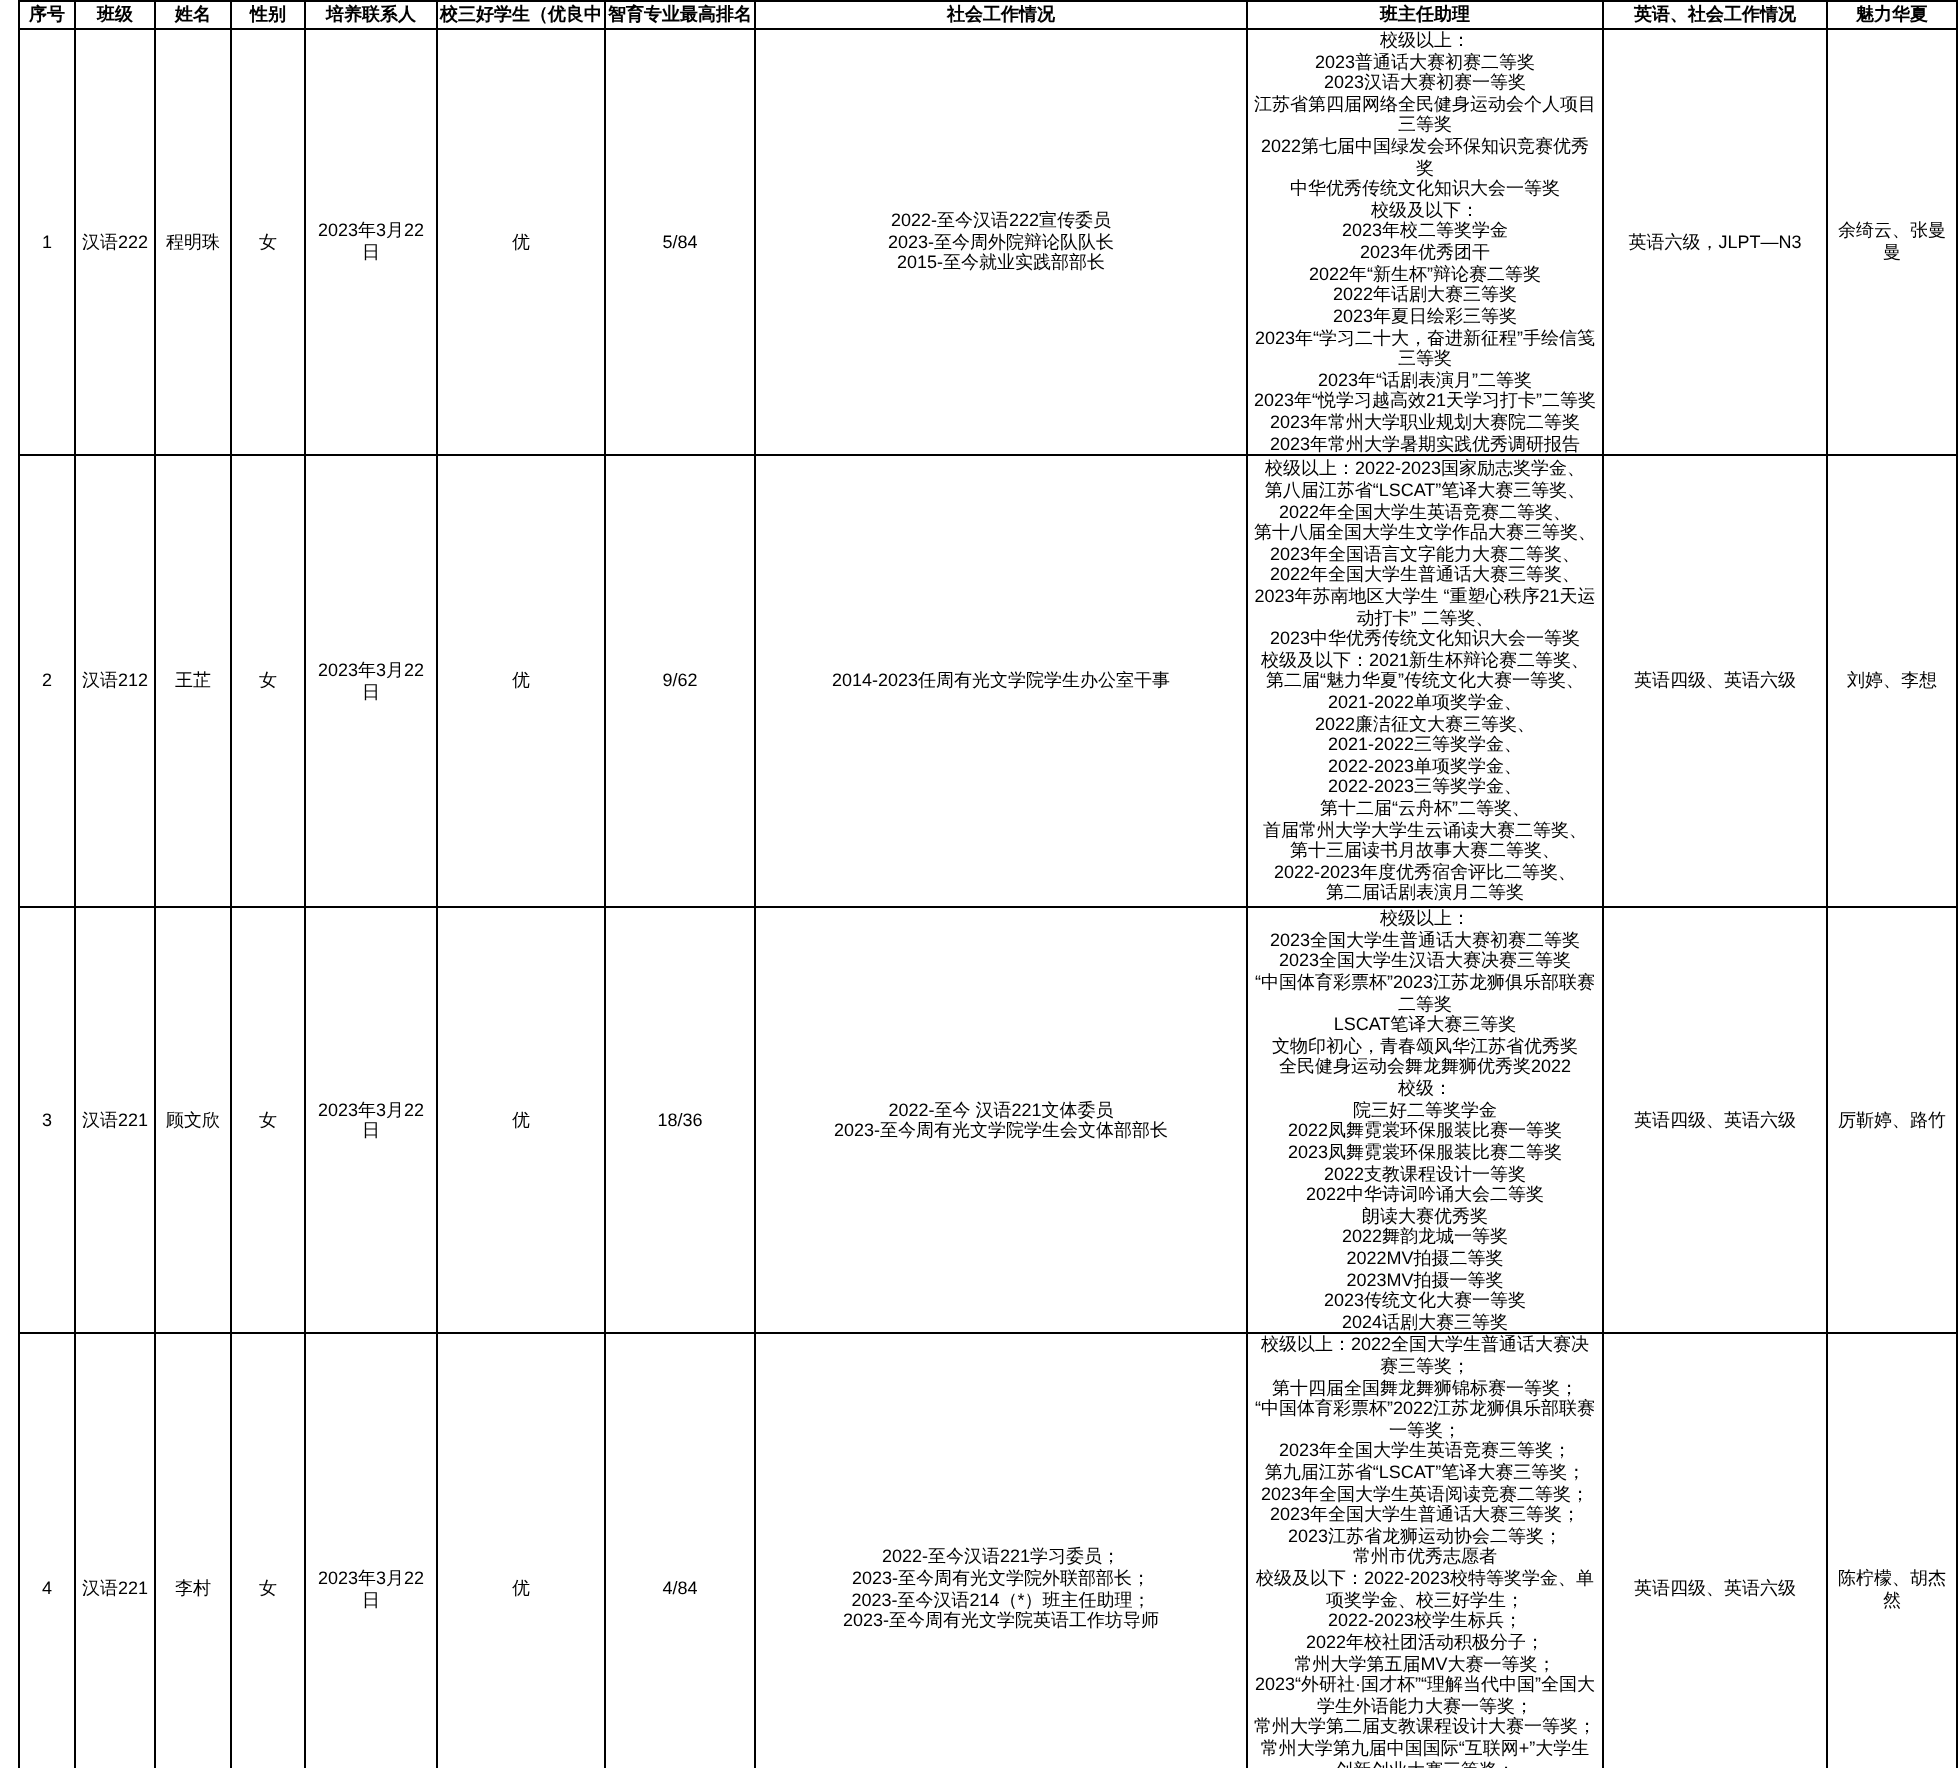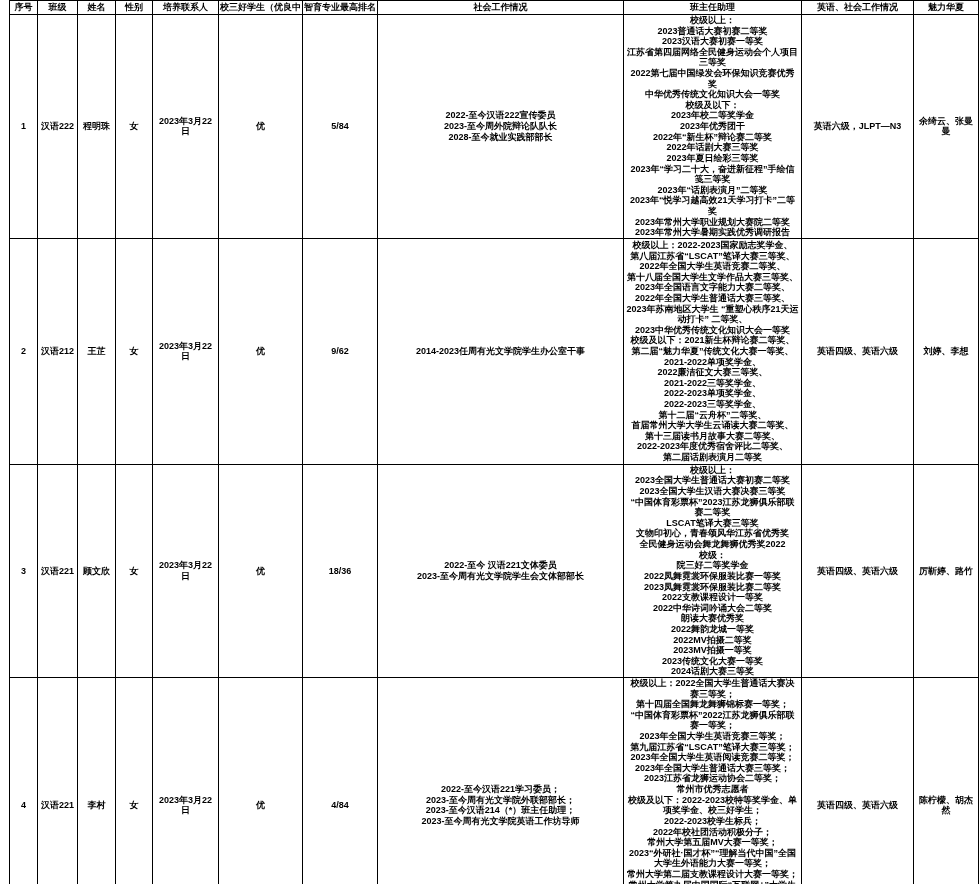--- a/index.html
+++ b/index.html
@@ -13,21 +13,20 @@
   }
   table.grid td,table.grid th{
     border:1px solid #000;
     font-size:9px;
     line-height:1.18;
     text-align:center;
     vertical-align:middle;
     padding:0 2px;
     word-break:break-all;
     overflow:hidden;
-    font-weight:bold;
   }
   table.grid th{font-weight:bold;white-space:nowrap;padding:1px 1px;}
   td.multiline{white-space:pre-line;}
   tr.hdr{height:14px;}
   tr.r0{height:190px;}
   tr.r1{height:226px;}
   tr.r2{height:200px;}
   tr.r3{height:248px;}
   
   col.c-no{width:28px;}
@@ -79,21 +78,21 @@
       <tr class="r0">
         <td>1</td>
         <td>汉语222</td>
         <td>程明珠</td>
         <td>女</td>
         <td>2023年3月22日</td>
         <td>优</td>
         <td>5/84</td>
         <td class="multiline">2022-至今汉语222宣传委员
 2023-至今周外院辩论队队长
-2028-至今就业实践部部长</td>
+2015-至今就业实践部部长</td>
         <td class="multiline">校级以上：
 2023普通话大赛初赛二等奖
 2023汉语大赛初赛一等奖
 江苏省第四届网络全民健身运动会个人项目三等奖
 2022第七届中国绿发会环保知识竞赛优秀奖
 中华优秀传统文化知识大会一等奖
 校级及以下：
 2023年校二等奖学金
 2023年优秀团干
 2022年“新生杯”辩论赛二等奖

